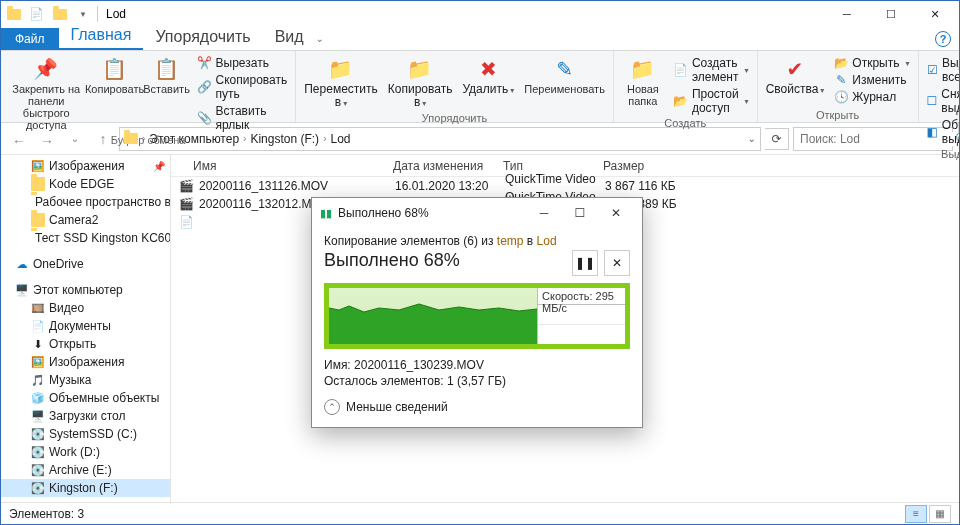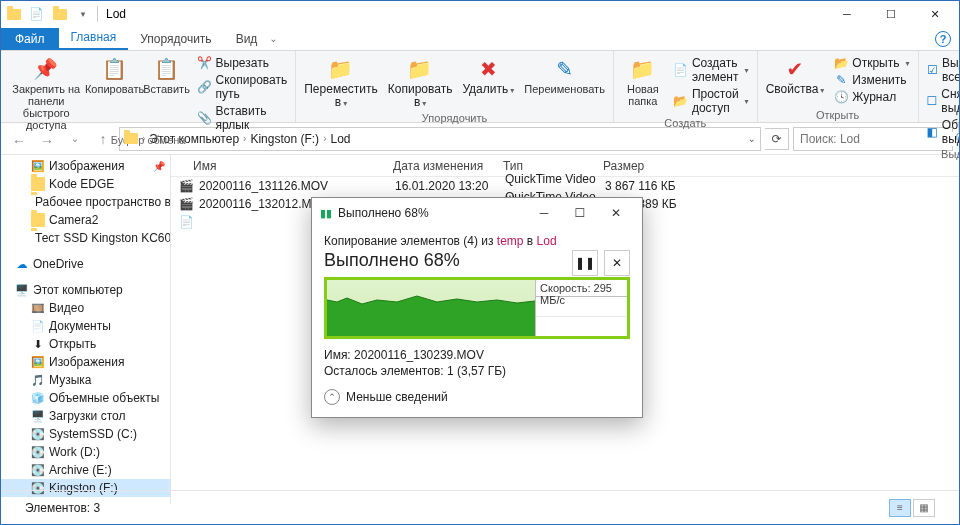--- a/index.html
+++ b/index.html
@@ -7,21 +7,21 @@
 
 .titlebar{height:26px;background:#fff;display:flex;align-items:center;padding:0 2px}
 .titlebar .qat{display:flex;align-items:center;gap:1px}
 .qat-btn{width:22px;height:22px;display:flex;align-items:center;justify-content:center}
 .title-text{margin-left:6px;color:#000}
 .titlebar .spacer{flex:1}
 .win-btn{width:44px;height:26px;display:flex;align-items:center;justify-content:center;color:#222;font-size:11px}
 
 .tabs{height:24px;background:#fff;display:flex;align-items:flex-end;border-bottom:1px solid #d9d9d9}
 .file-tab{background:#1979ca;color:#fff;padding:4px 14px;font-size:12px}
-.tab{padding:4px 12px;color:#444;font-size:12px}
+.tab{padding:4px 12px;color:#444;font-size:16px}
 .tab.active{border-bottom:2px solid #1979ca;color:#1979ca}
 .help-ic{margin-left:auto;margin-right:8px;align-self:center;width:16px;height:16px;border:1px solid #1979ca;border-radius:50%;color:#1979ca;font-weight:bold;text-align:center;line-height:14px;font-size:11px}
 .chev{margin-right:4px;align-self:center;font-size:10px;color:#777}
 
 .ribbon{height:72px;background:#f5f6f7;border-bottom:1px solid #d9d9d9;display:flex}
 .grp{border-right:1px solid #e1e1e1;display:flex;flex-direction:column;padding:2px 4px 0;position:relative}
 .grp-body{flex:1;display:flex;align-items:flex-start;gap:2px}
 .grp-label{text-align:center;color:#666;font-size:11px;padding:1px 0}
 .big-btn{display:flex;flex-direction:column;align-items:center;justify-content:center;text-align:center;padding:2px 4px;min-width:50px}
 .big-btn .ic{width:28px;height:28px;display:flex;align-items:center;justify-content:center;font-size:20px}
@@ -50,37 +50,37 @@
 .tree-sep{height:8px}
 
 .filelist{flex:1;position:relative}
 .cols{display:flex;border-bottom:1px solid #eaeaea;height:22px;align-items:center;padding-left:8px}
 .col{color:#444;font-size:12px}
 .c-name{width:200px}.c-date{width:110px}.c-type{width:100px}.c-size{width:100px}
 .row{display:flex;align-items:center;height:18px;padding-left:8px}
 .row .ic{width:16px;height:16px;display:flex;align-items:center;justify-content:center;margin-right:4px;font-size:12px}
 .row .c-name{width:196px}
 
-.status{position:absolute;bottom:0;left:0;right:0;height:34px;border-top:1px solid #e5e5e5;display:flex;align-items:center;padding:0 24px;font-size:12px;color:#1979ca}
+.status{position:absolute;bottom:0;left:0;right:0;height:22px;border-top:1px solid #e5e5e5;display:flex;align-items:center;padding:0 8px;font-size:12px;color:#1979ca}
 .status .spacer{flex:1}
 .view-ic{width:22px;height:18px;border:1px solid #ccc;margin-left:2px;display:flex;align-items:center;justify-content:center;font-size:10px;color:#666}
 .view-ic.active{background:#cde8ff;border-color:#7fb8e8}
 
 .dialog{position:absolute;left:310px;top:196px;width:332px;background:#fff;border:1px solid #888;box-shadow:0 8px 24px rgba(0,0,0,.3)}
 .dlg-title{height:30px;display:flex;align-items:center;padding:0 8px}
 .dlg-title .ic{font-size:11px;color:#19a85b;margin-right:6px}
 .dlg-title .spacer{flex:1}
 .dlg-win{width:36px;height:28px;display:flex;align-items:center;justify-content:center;font-size:12px;color:#333}
 .dlg-body{padding:6px 12px 12px}
 .dlg-line{font-size:12px;color:#333}
-.dlg-line a{color:#be185d;text-decoration:none}
+.dlg-line a{color:#a16207;text-decoration:none}
 .dlg-head{font-size:18px;margin:2px 0 6px;color:#222}
 .dlg-ctrl{float:right;display:flex;gap:6px;margin-top:2px}
 .dlg-ctrl .cbtn{width:26px;height:26px;border:1px solid #ccc;display:flex;align-items:center;justify-content:center;font-size:12px}
-.graph-wrap{border:3px solid #84cc16;display:flex;}
+.graph-wrap{border:5px solid #84cc16;display:flex;margin-top:6px}
 .graph{width:208px;height:56px;position:relative;background:linear-gradient(#e0f3cc,#d2edb7);overflow:hidden}
 .graph svg{position:absolute;inset:0}
 .graph-side{flex:1;border-left:1px solid #bfbfbf;display:flex;flex-direction:column}
 .graph-side .sp{border-bottom:1px solid #bfbfbf;padding:2px 4px;font-size:11px;color:#333;text-align:left;height:17px}
 .graph-side .empty{flex:1}
 .dlg-info{margin-top:8px;font-size:12px;color:#333;line-height:1.35}
 .dlg-less{margin-top:10px;display:flex;align-items:center;gap:6px;color:#333;font-size:12px}
 .circ{width:16px;height:16px;border:1px solid #888;border-radius:50%;display:flex;align-items:center;justify-content:center;font-size:9px;color:#555}
 .folder-ic{display:inline-block;width:14px;height:11px;background:#ffd667;border-radius:1px;position:relative}
 .folder-ic::before{content:"";position:absolute;top:-3px;left:0;width:6px;height:3px;background:#ffd667;border-radius:1px 1px 0 0}
@@ -381,21 +381,21 @@
   <div class="dlg-title">
     <span class="ic">▮▮</span>
     <span>Выполнено 68%</span>
     <div class="spacer"></div>
     <div class="dlg-win">─</div>
     <div class="dlg-win">☐</div>
     <div class="dlg-win">✕</div>
   </div>
   <div class="dlg-body">
     <div class="dlg-line">
-      <span>Копирование элементов (4) из </span><a>temp</a><span> в </span><a>Lod</a>
+      <span>Копирование элементов (6) из </span><a>temp</a><span> в </span><a>Lod</a>
     </div>
     <div style="overflow:hidden">
       <div class="dlg-ctrl">
         <div class="cbtn">❚❚</div>
         <div class="cbtn">✕</div>
       </div>
       <div class="dlg-head">Выполнено 68%</div>
     </div>
     <div class="graph-wrap">
       <div class="graph">

